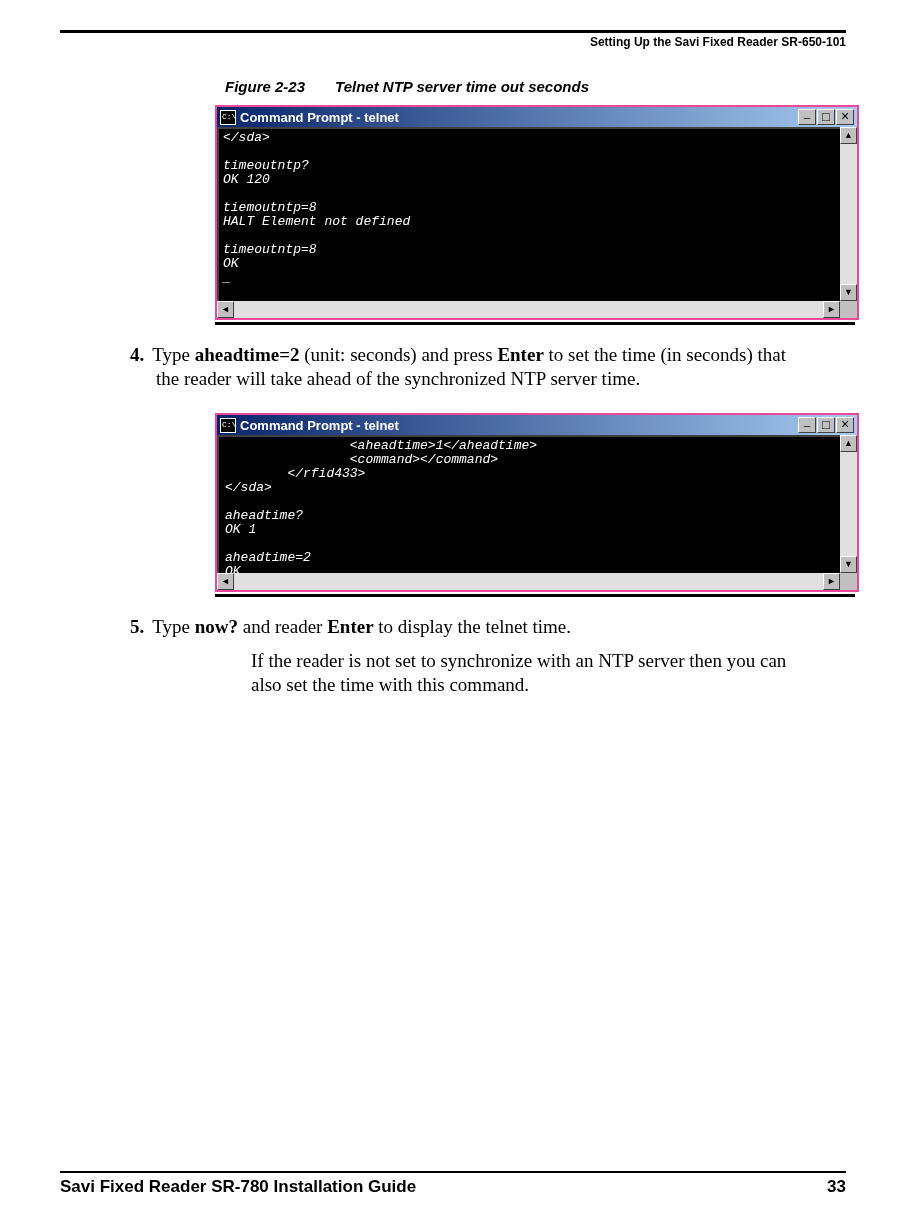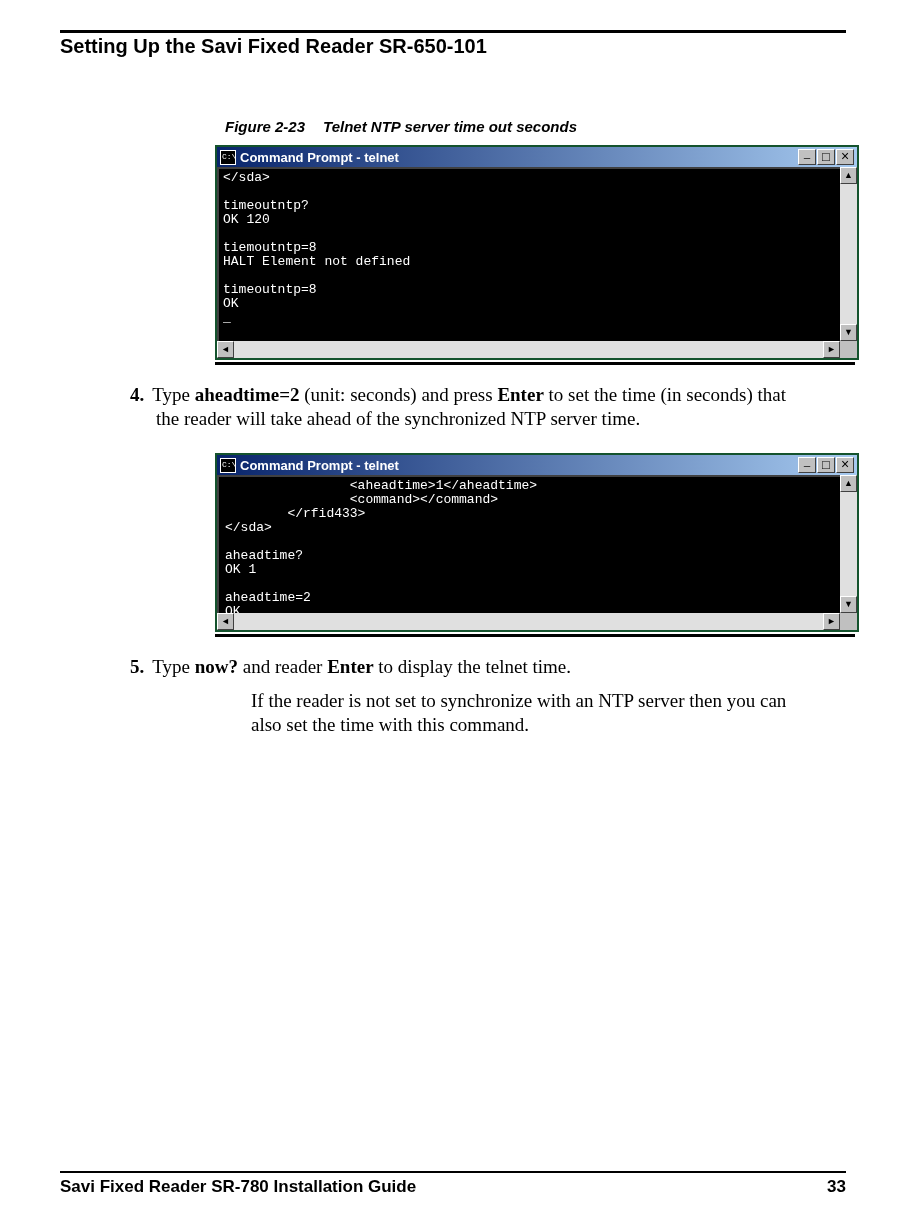--- a/index.html
+++ b/index.html
@@ -17,39 +17,39 @@
   .page-content {
     padding: 30px 55px 0 60px;
   }
   .header-rule {
     border-top: 3px solid #000;
     margin-bottom: 2px;
   }
   .header-title {
     font-family: Arial, Helvetica, sans-serif;
     font-weight: bold;
-    font-size: 20px;
-    text-align: left;
-    margin-bottom: 60px;
+    font-size: 12px;
+    text-align: right;
+    margin-bottom: 29px;
   }
   .figure-caption {
     font-family: Arial, Helvetica, sans-serif;
     font-style: italic;
     font-weight: bold;
     font-size: 15px;
     margin-left: 165px;
     margin-bottom: 10px;
   }
   .figure-caption .fignum {
-    margin-right: 18px;
+    margin-right: 30px;
   }
   .cmd-window {
     margin-left: 155px;
     width: 640px;
-    border: 2px solid #14532d;
+    border: 2px solid #ec4899;
     background: #c0c0c0;
     box-shadow: 1px 1px 0 #fff inset;
   }
   .titlebar {
     display: flex;
     align-items: center;
     height: 20px;
     background: linear-gradient(to right, #08246b, #a6caf0);
     padding: 0 3px;
   }
@@ -98,20 +98,21 @@
     color: #000;
     margin-left: 1px;
     box-sizing: border-box;
   }
   .win-btn.min::before { content: "_"; position: relative; top: -3px; }
   .win-btn.max::before { content: "□"; font-size: 13px; }
   .win-btn.close::before { content: "×"; font-size: 14px; line-height: 12px; }
   .terminal-area {
     display: flex;
     background: #c0c0c0;
+    font-style: italic;
   }
   .terminal {
     background: #000;
     color: #fff;
     font-family: "Courier New", monospace;
     font-size: 13px;
     line-height: 14px;
     padding: 2px 4px;
     border-top: 2px solid #404040;
     border-left: 2px solid #404040;

